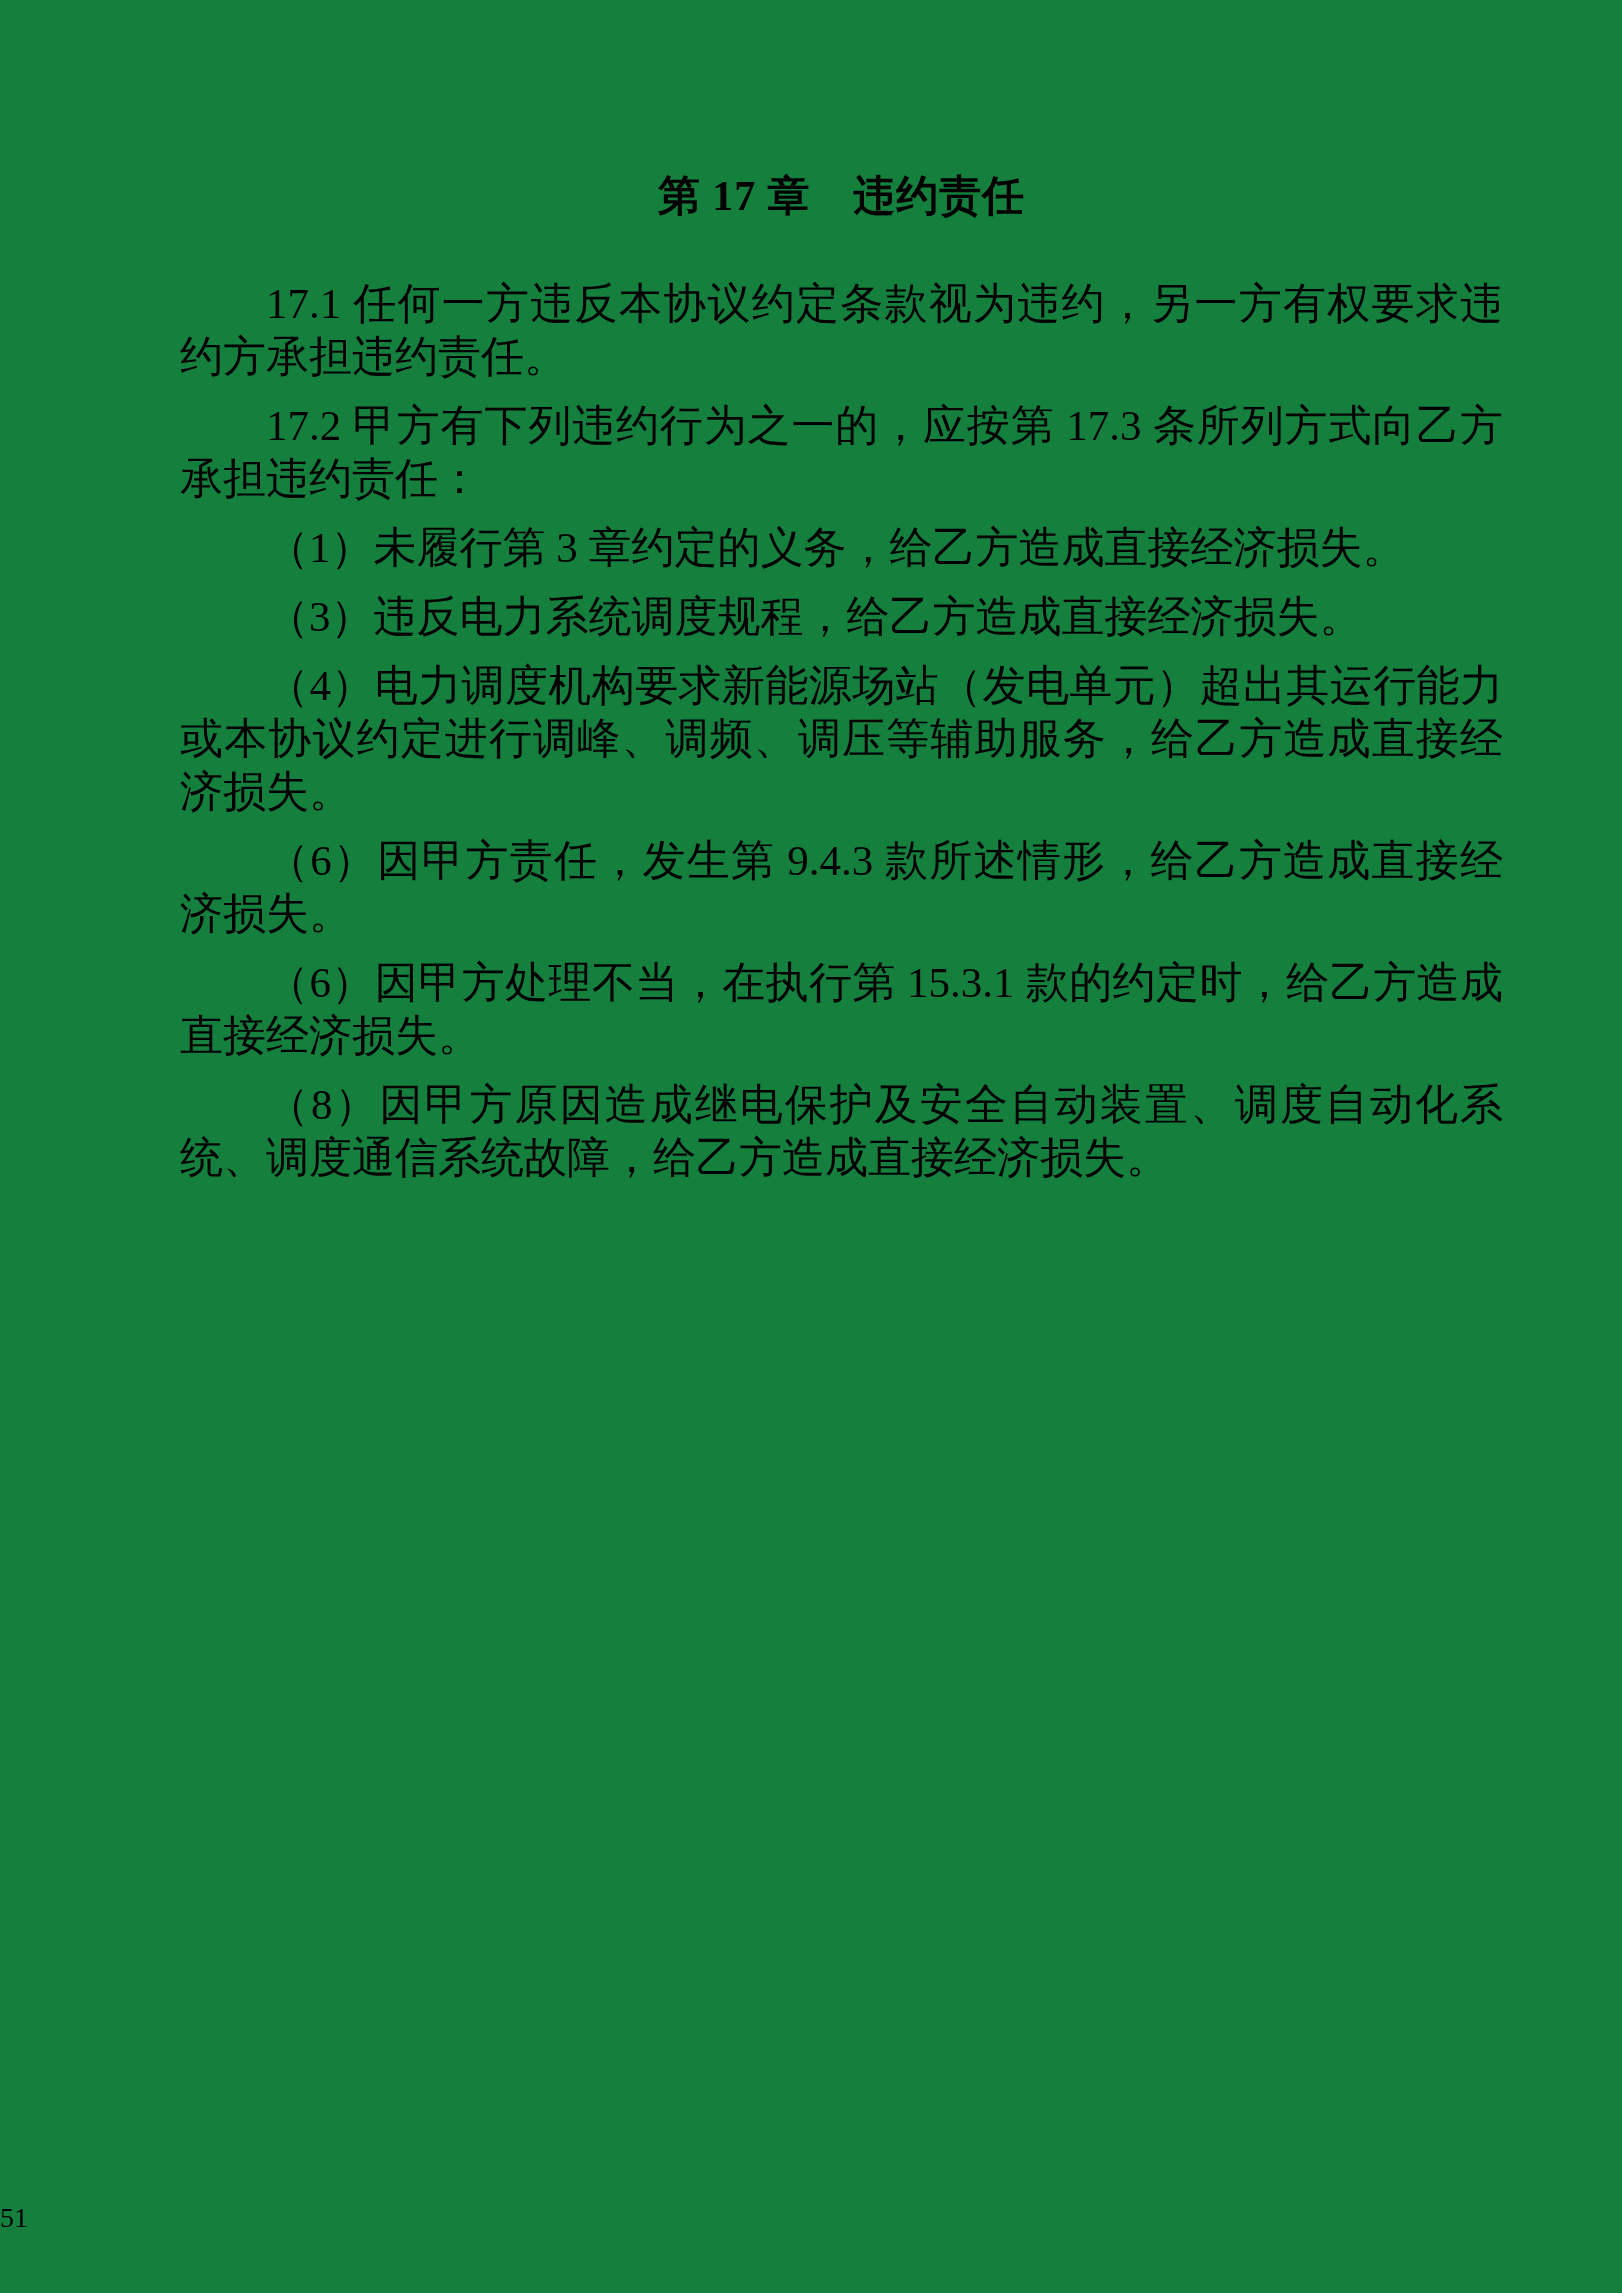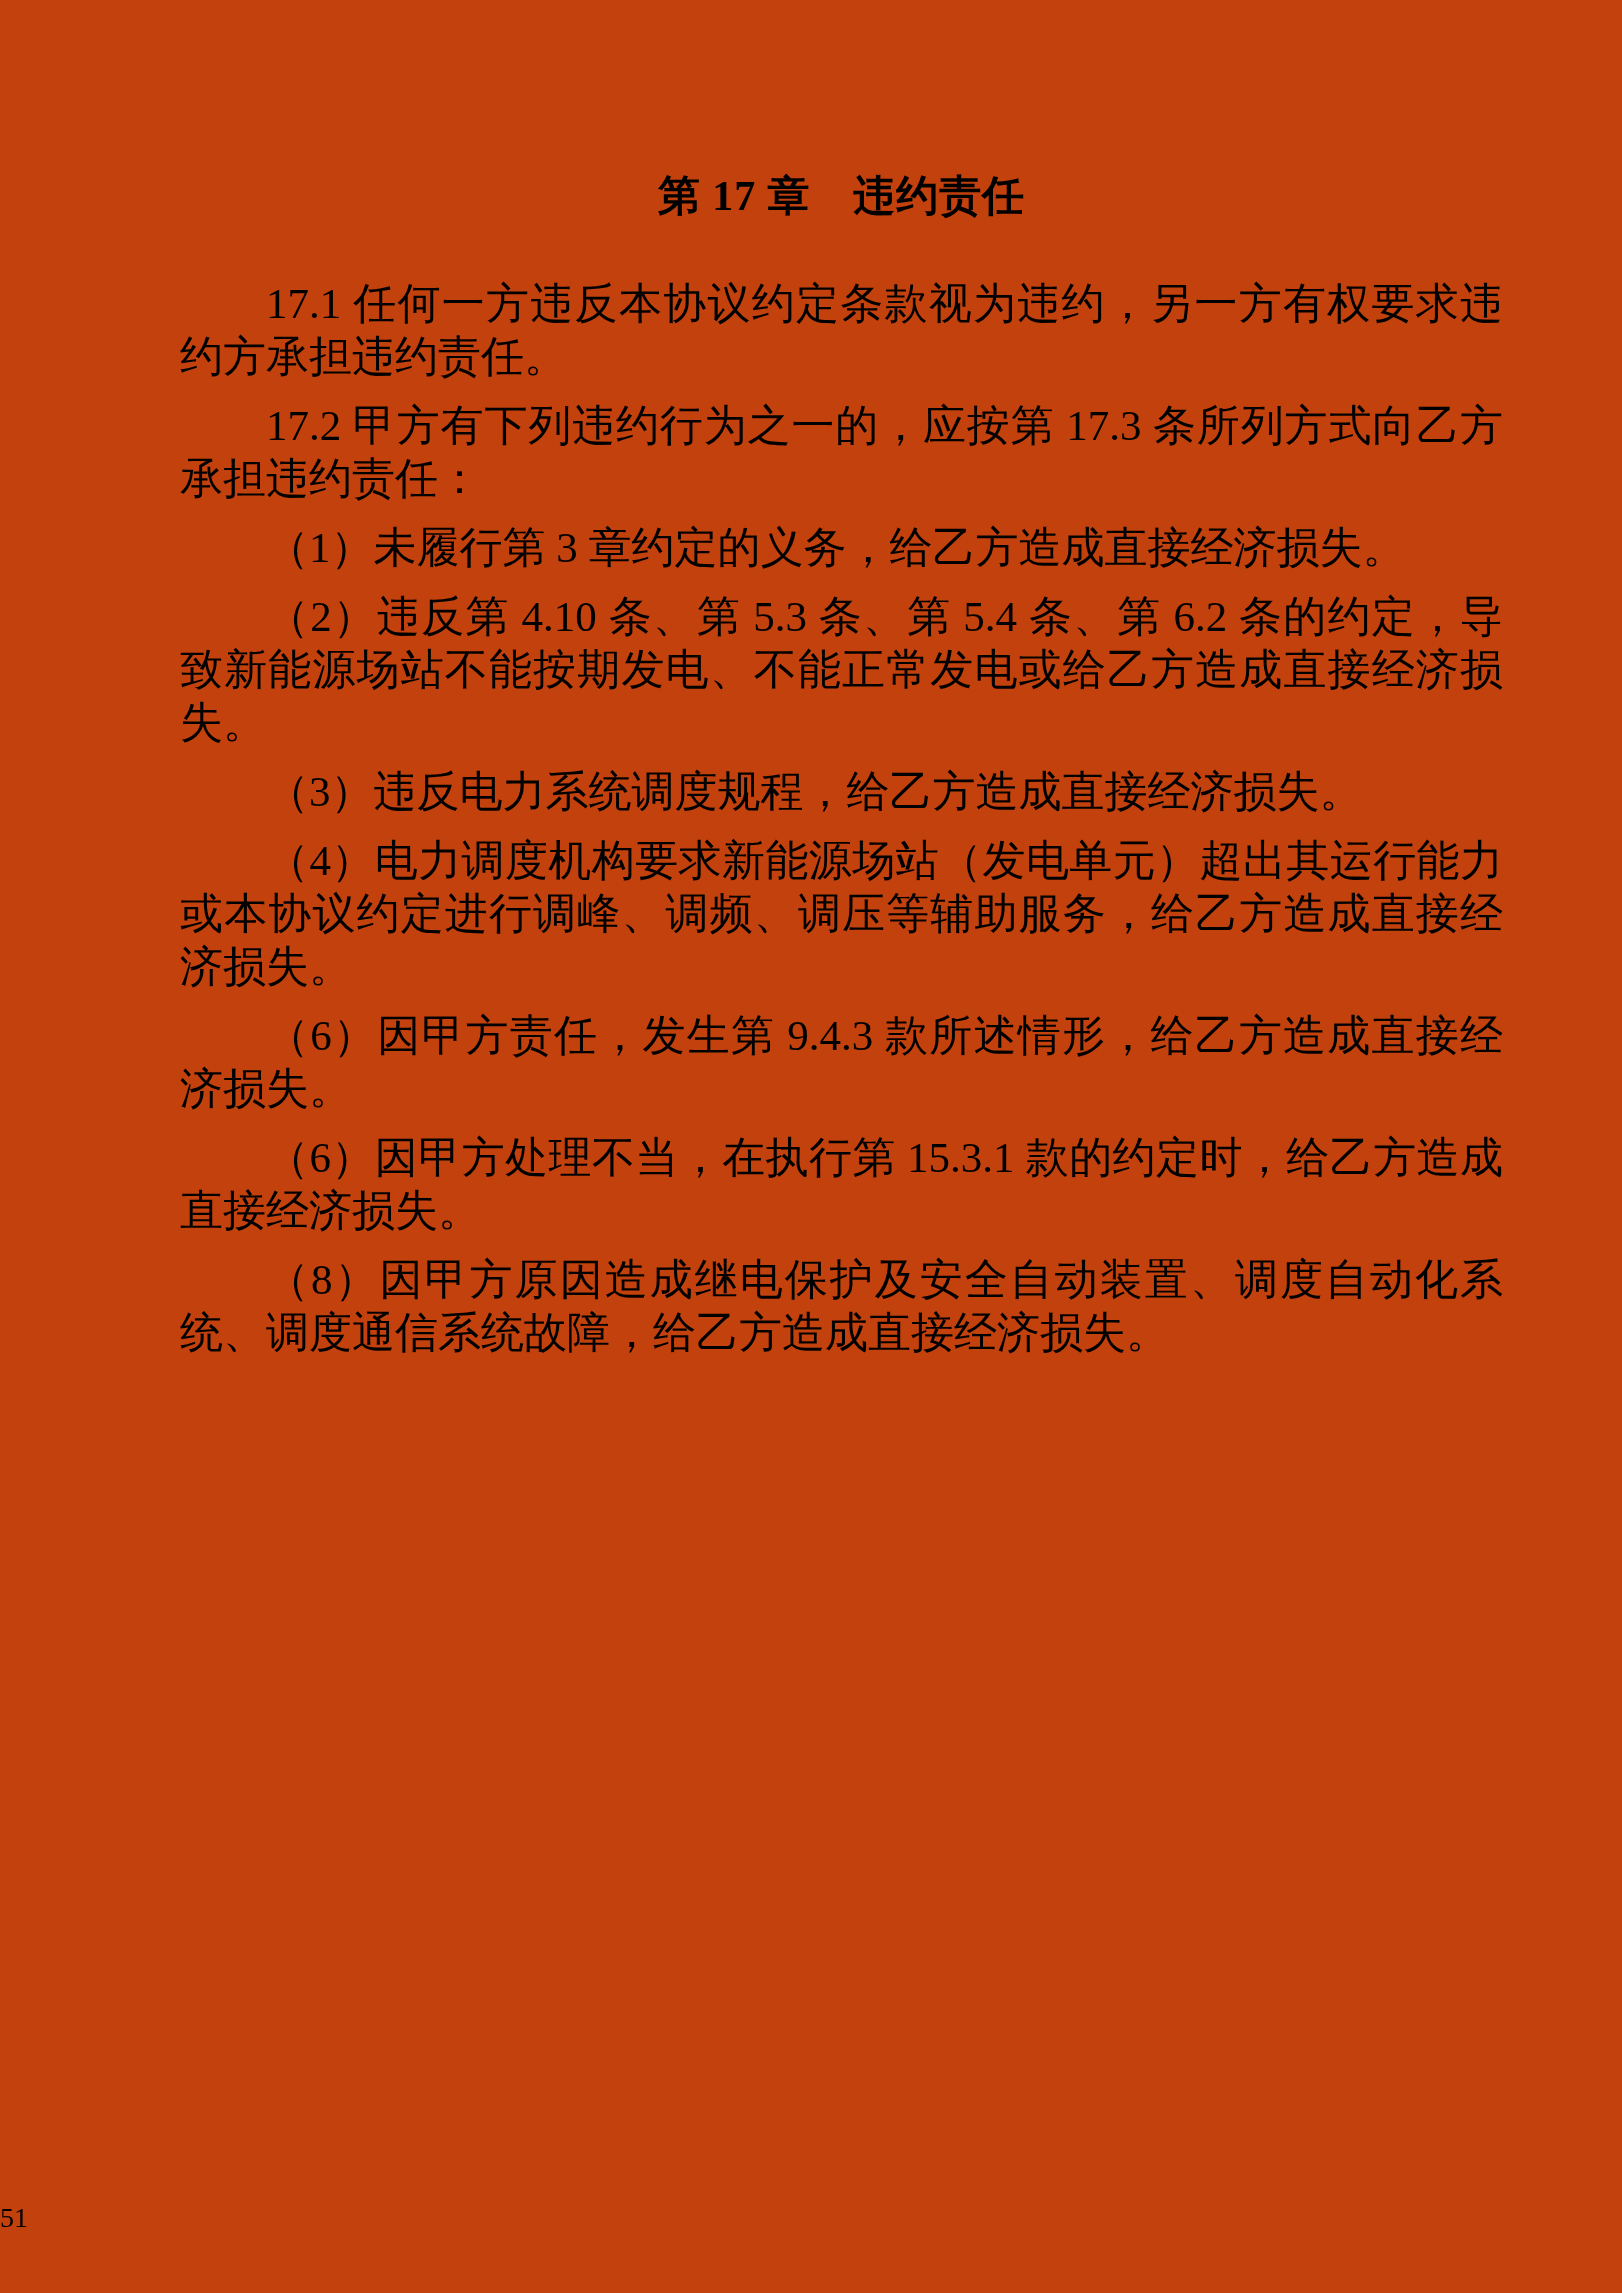--- a/index.html
+++ b/index.html
@@ -5,21 +5,21 @@
   html, body {
     margin: 0;
     padding: 0;
     background: #ffffff;
   }
   .page {
     position: relative;
     width: 1623px;
     height: 2294px;
     margin: 0 auto;
-    background: #c2410c;
+    background: #15803d;
     color: #000000;
     font-family: "Liberation Serif", "DejaVu Serif", serif;
     box-sizing: border-box;
     padding: 171px 104px 0 164px;
     overflow: hidden;
   }
   .doc-title {
     margin: 0 0 55px 0;
     text-align: center;
     font-size: 42px;
@@ -45,21 +45,20 @@
 </style>
 </head>
 <body>
 
 <div class="page">
   <h1 class="doc-title">第 17 章　违约责任</h1>
   <div class="doc-body">
     <p>17.1 任何一方违反本协议约定条款视为违约，另一方有权要求违约方承担违约责任。</p>
     <p>17.2 甲方有下列违约行为之一的，应按第 17.3 条所列方式向乙方承担违约责任：</p>
     <p>（1）未履行第 3 章约定的义务，给乙方造成直接经济损失。</p>
-    <p>（2）违反第 4.10 条、第 5.3 条、第 5.4 条、第 6.2 条的约定，导致新能源场站不能按期发电、不能正常发电或给乙方造成直接经济损失。</p>
     <p>（3）违反电力系统调度规程，给乙方造成直接经济损失。</p>
     <p>（4）电力调度机构要求新能源场站（发电单元）超出其运行能力或本协议约定进行调峰、调频、调压等辅助服务，给乙方造成直接经济损失。</p>
     <p>（6）因甲方责任，发生第 9.4.3 款所述情形，给乙方造成直接经济损失。</p>
     <p>（6）因甲方处理不当，在执行第 15.3.1 款的约定时，给乙方造成直接经济损失。</p>
     <p>（8）因甲方原因造成继电保护及安全自动装置、调度自动化系统、调度通信系统故障，给乙方造成直接经济损失。</p>
   </div>
   <div class="page-number">51</div>
 </div>
 
 

